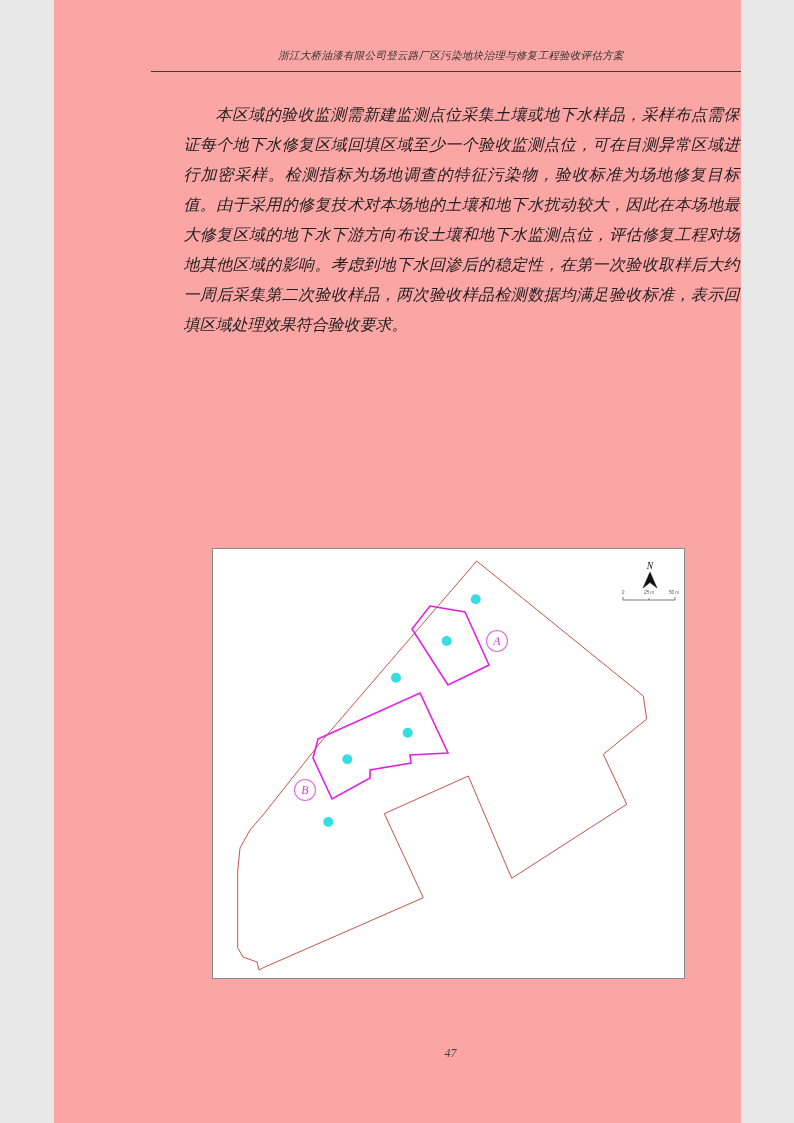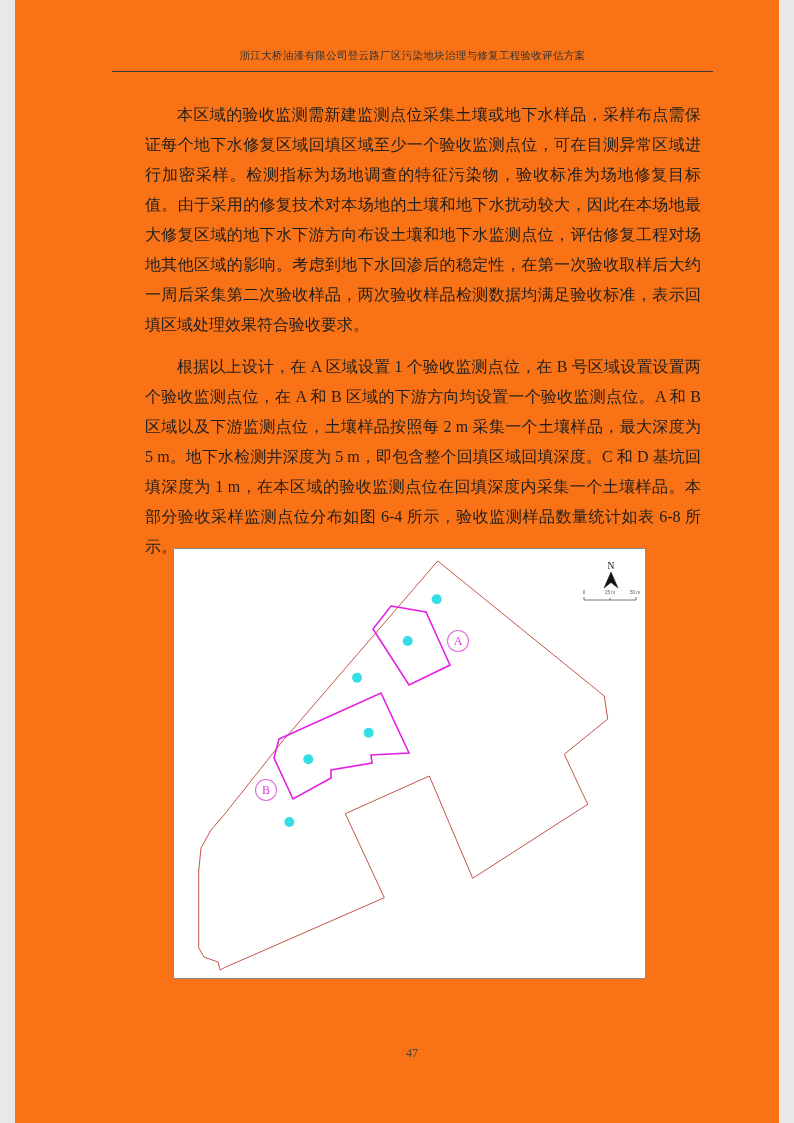--- a/index.html
+++ b/index.html
@@ -1,19 +1,19 @@
 <!DOCTYPE html>
 <html><head>
 <meta charset="utf-8">
 <style>
   html,body{margin:0;padding:0;background:#e8e8e8;}
   #page{
-    position:relative;width:764px;height:1123px;background:#f97316;
+    position:relative;width:687px;height:1123px;background:#fca5a5;
     margin:0 auto;overflow:hidden;
-    font-family:"Liberation Serif","DejaVu Serif",serif;color:#1f1f1f;
+    font-family:"Liberation Serif","DejaVu Serif",serif;color:#1f1f1f;font-style:italic;
   }
   .hdr{
     position:absolute;left:97px;top:49px;width:601px;text-align:center;
     font-size:10.5px;color:#333;letter-spacing:0.3px;
   }
   .hdr-rule{
     position:absolute;left:97px;top:71px;width:601px;height:0;
     border-top:1px solid #3a3a3a;
   }
   .bodytext{
@@ -41,21 +41,20 @@
 </head>
 <body>
 
 <div id="page">
 
   <div class="hdr">浙江大桥油漆有限公司登云路厂区污染地块治理与修复工程验收评估方案</div>
   <div class="hdr-rule"></div>
 
   <div class="bodytext">
     <p>本区域的验收监测需新建监测点位采集土壤或地下水样品，采样布点需保证每个地下水修复区域回填区域至少一个验收监测点位，可在目测异常区域进行加密采样。检测指标为场地调查的特征污染物，验收标准为场地修复目标值。由于采用的修复技术对本场地的土壤和地下水扰动较大，因此在本场地最大修复区域的地下水下游方向布设土壤和地下水监测点位，评估修复工程对场地其他区域的影响。考虑到地下水回渗后的稳定性，在第一次验收取样后大约一周后采集第二次验收样品，两次验收样品检测数据均满足验收标准，表示回填区域处理效果符合验收要求。</p>
-    <p>根据以上设计，在 A 区域设置 1 个验收监测点位，在 B 号区域设置设置两个验收监测点位，在 A 和 B 区域的下游方向均设置一个验收监测点位。A 和 B 区域以及下游监测点位，土壤样品按照每 2 m 采集一个土壤样品，最大深度为 5 m。地下水检测井深度为 5 m，即包含整个回填区域回填深度。C 和 D 基坑回填深度为 1 m，在本区域的验收监测点位在回填深度内采集一个土壤样品。本部分验收采样监测点位分布如图  6-4 所示，验收监测样品数量统计如表  6-8 所示。</p>
   </div>
 
   <div class="figure-frame">
     <svg id="site-map" viewBox="0 0 471 429" xmlns="http://www.w3.org/2000/svg">
       <path id="site-boundary" fill="none" stroke-width="1" stroke-linejoin="round" d="M263.7,12L430.3,147L433.7,170L390.3,205.3L413.7,255.3L298.7,329.3L255.3,227L171.3,264.7L210.3,348.7L50.3,418.7L46,421L44,413L30,408L24.7,398.7L24.7,322L27,299L37,281L50,266L107,194Z" stroke="#c4554a"></path>
       <path id="area-a" fill="none" stroke-width="1.6" stroke-linejoin="miter" d="M217,57L252,63L276,116L235,136L199,80Z" stroke="#e320e3"></path>
       <path id="area-b" fill="none" stroke-width="1.6" stroke-linejoin="miter" d="M105,190L207,144L235,204L197,206L198,214L157,221L157,229L119,250L100,209Z" stroke="#e320e3"></path>
       <g id="sample-points">
           <circle cx="262.7" cy="50.3" r="5" fill="#35dee2"></circle>
           <circle cx="233.7" cy="92" r="5" fill="#35dee2"></circle>

